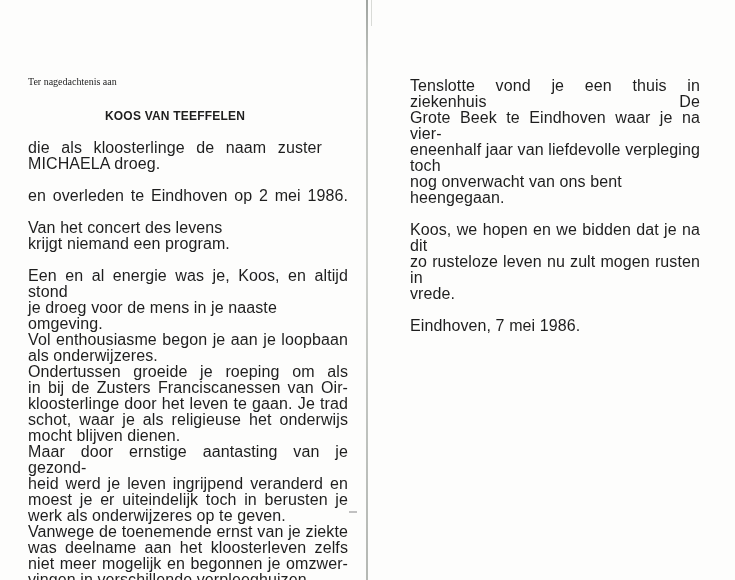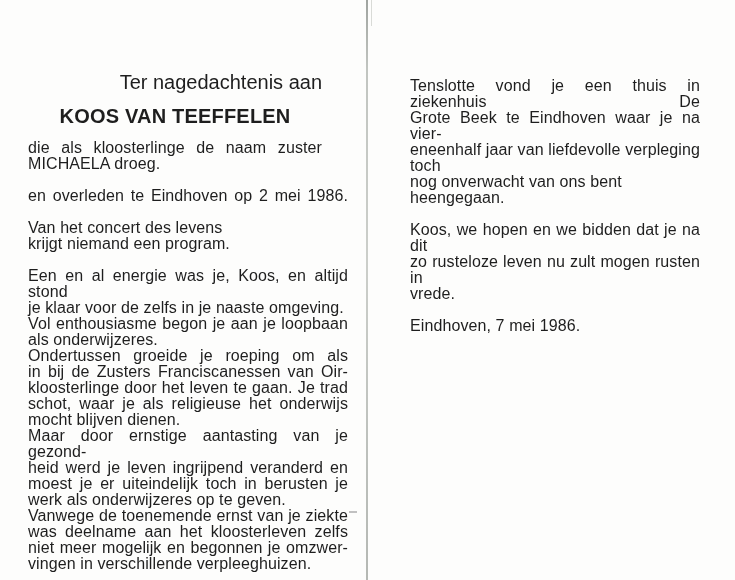--- a/index.html
+++ b/index.html
@@ -51,28 +51,29 @@
   }
   
   .justify-all > .line {
     text-align: justify;
     text-align-last: justify;
   }
 
   .narrow-measure { width: 294px; }
 
   .dedication {
-    text-align: right;
-    font-size: 20px; line-height: 16px;
+    text-align: left;
+    font-size: 10px; line-height: 16px;
     margin-bottom: 16px;
+    font-family: Liberation Serif, serif;
   }
   .deceased-name {
     text-align: center;
     font-weight: bold;
-    font-size: 20px; line-height: 20px;
+    font-size: 12px; line-height: 20px;
     letter-spacing: 0.2px;
     margin-bottom: 14px;
   }
   .block { margin-bottom: 16px; }
   .body-block .para { margin: 0; }           
   .page-right .body-block .para { margin: 0 0 16px 0; } 
   .closing { margin-top: 16px; }
 </style>
 </head>
 <body>
@@ -91,21 +92,21 @@
     <div class="para justify-all block">
         <div class="line">en overleden te Eindhoven op 2 mei 1986.</div>
       </div>
     <div class="para block">
         <div class="line">Van het concert des levens</div>
         <div class="line">krijgt niemand een program.</div>
       </div>
     <div class="body-block">
         <div class="para justify">
           <div class="line">Een en al energie was je, Koos, en altijd stond</div>
-          <div class="line">je klaar voor de zelfs in je naaste omgeving.</div>
+          <div class="line">je droeg voor de mens in je naaste omgeving.</div>
         </div>
         <div class="para justify">
           <div class="line">Vol enthousiasme begon je aan je loopbaan</div>
           <div class="line">als onderwijzeres.</div>
         </div>
         <div class="para justify">
           <div class="line">Ondertussen groeide je roeping om als</div>
           <div class="line">in bij de Zusters Franciscanessen van Oir-</div>
           <div class="line">kloosterlinge door het leven te gaan. Je trad</div>
           <div class="line">schot, waar je als religieuse het onderwijs</div>

